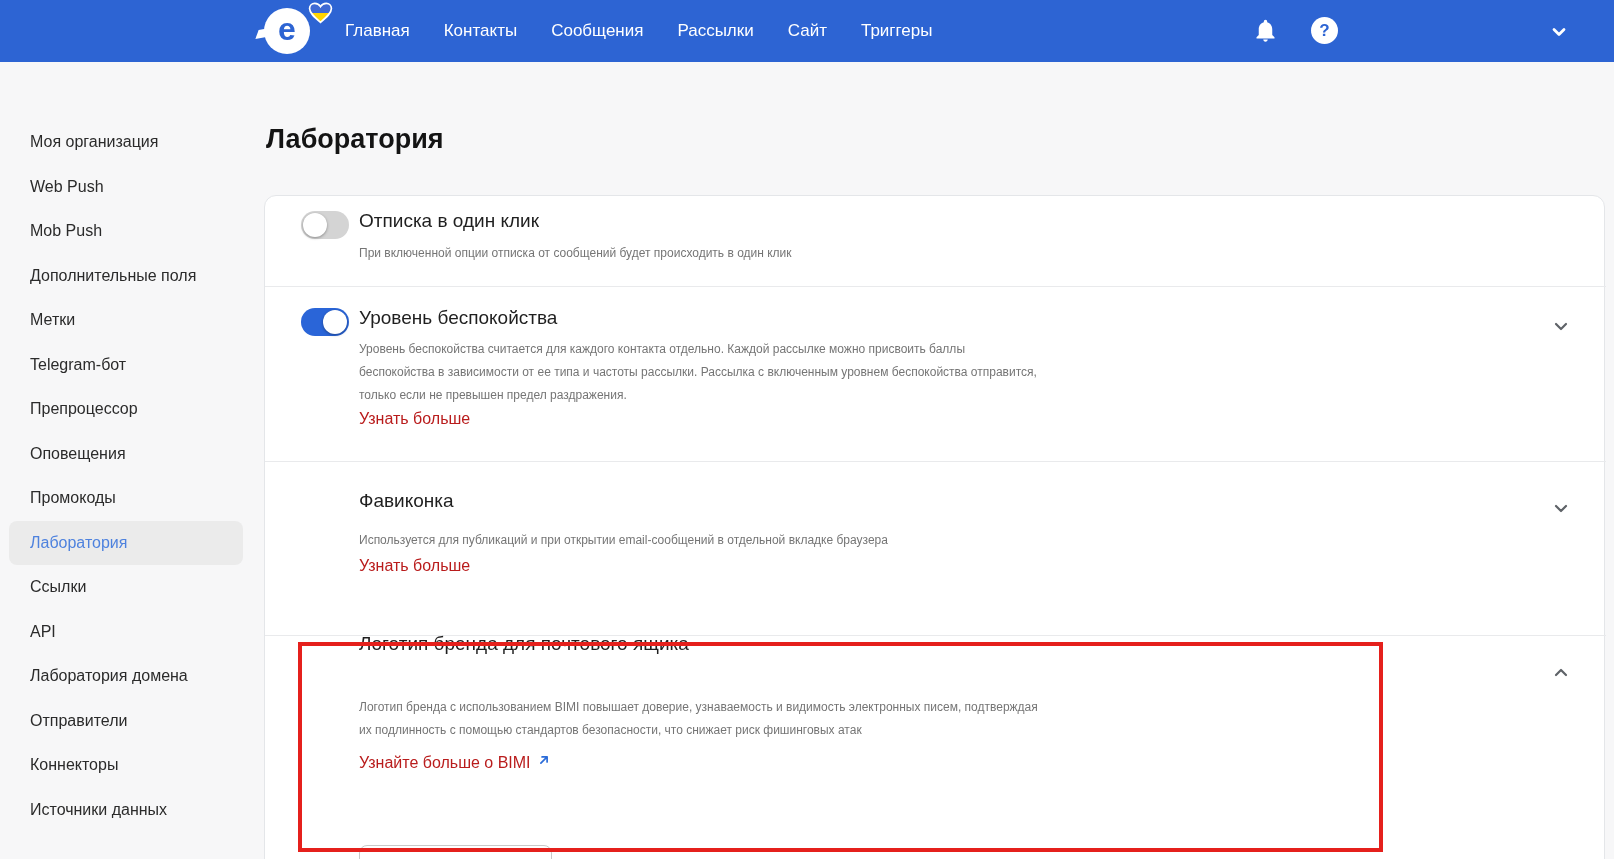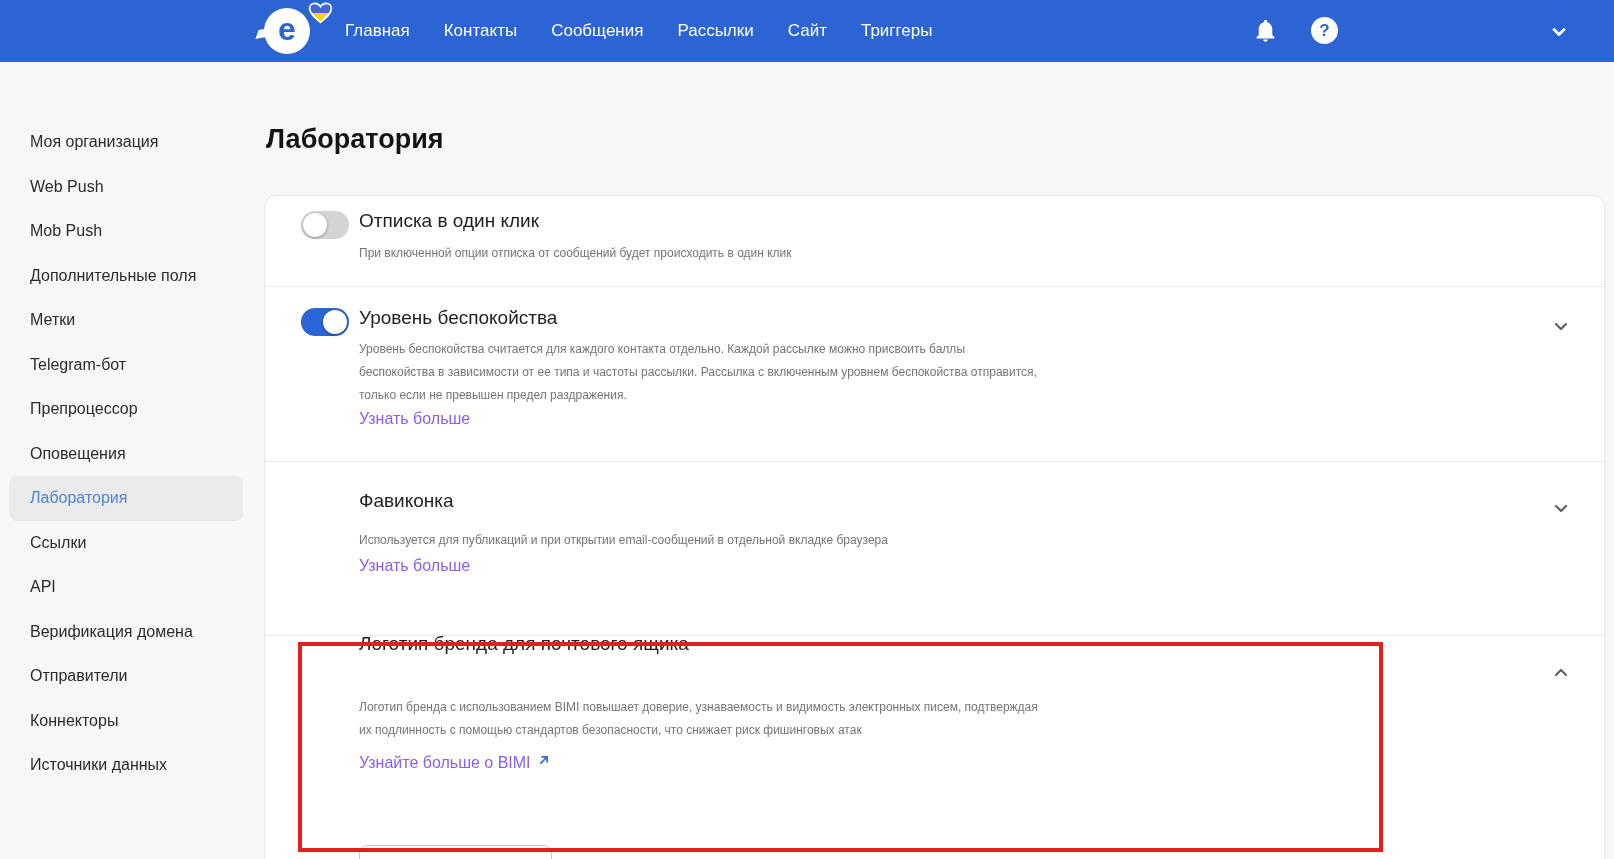--- a/index.html
+++ b/index.html
@@ -43,21 +43,21 @@
 
   
   .page-title { position:absolute; left:266px; top:124px; font-size:27px; font-weight:700; color:#141414; }
   .card {
     position:absolute; left:264px; top:195px; width:1341px; height:689px;
     background:#ffffff; border:1px solid #e4e6e9; border-radius:12px;
   }
   .divider { position:absolute; left:0; width:1341px; height:1px; background:#e9eaec; }
   .sec-title { position:absolute; left:94px; font-size:19px; color:#1f1f1f; line-height:24px; white-space:nowrap; }
   .sec-desc { position:absolute; left:94px; font-size:12px; color:#757575; line-height:23px; white-space:pre-line; max-width:1080px; }
-  .sec-link { position:absolute; left:94px; font-size:16px; color:#8b5cf6; line-height:20px; cursor:pointer; display:flex; align-items:center; gap:5px; white-space:nowrap; }
+  .sec-link { position:absolute; left:94px; font-size:16px; color:#b91c1c; line-height:20px; cursor:pointer; display:flex; align-items:center; gap:5px; white-space:nowrap; }
   .chev { position:absolute; left:1284px; cursor:pointer; }
   .chev.up { transform:rotate(180deg); }
 
   
   .toggle { position:absolute; left:36px; width:48px; height:28px; border-radius:14px; cursor:pointer; }
   .toggle .knob {
     position:absolute; top:2px; width:24px; height:24px; border-radius:50%;
     background:#ffffff; box-shadow:0 1px 3px rgba(0,0,0,.35);
   }
   .toggle.off { background:#d4d4d4; }
@@ -126,24 +126,25 @@
 
 <div class="sidebar">
   <div class="side-item">Моя организация</div>
   <div class="side-item">Web Push</div>
   <div class="side-item">Mob Push</div>
   <div class="side-item">Дополнительные поля</div>
   <div class="side-item">Метки</div>
   <div class="side-item">Telegram-бот</div>
   <div class="side-item">Препроцессор</div>
   <div class="side-item">Оповещения</div>
+  <div class="side-item">Промокоды</div>
   <div class="side-item selected">Лаборатория</div>
   <div class="side-item">Ссылки</div>
   <div class="side-item">API</div>
-  <div class="side-item">Верификация домена</div>
+  <div class="side-item">Лаборатория домена</div>
   <div class="side-item">Отправители</div>
   <div class="side-item">Коннекторы</div>
   <div class="side-item">Источники данных</div>
 </div>
 
 <h1 class="page-title">Лаборатория</h1>
 
 <div class="card">
 
   <div class="toggle off" style="top:15px;">

